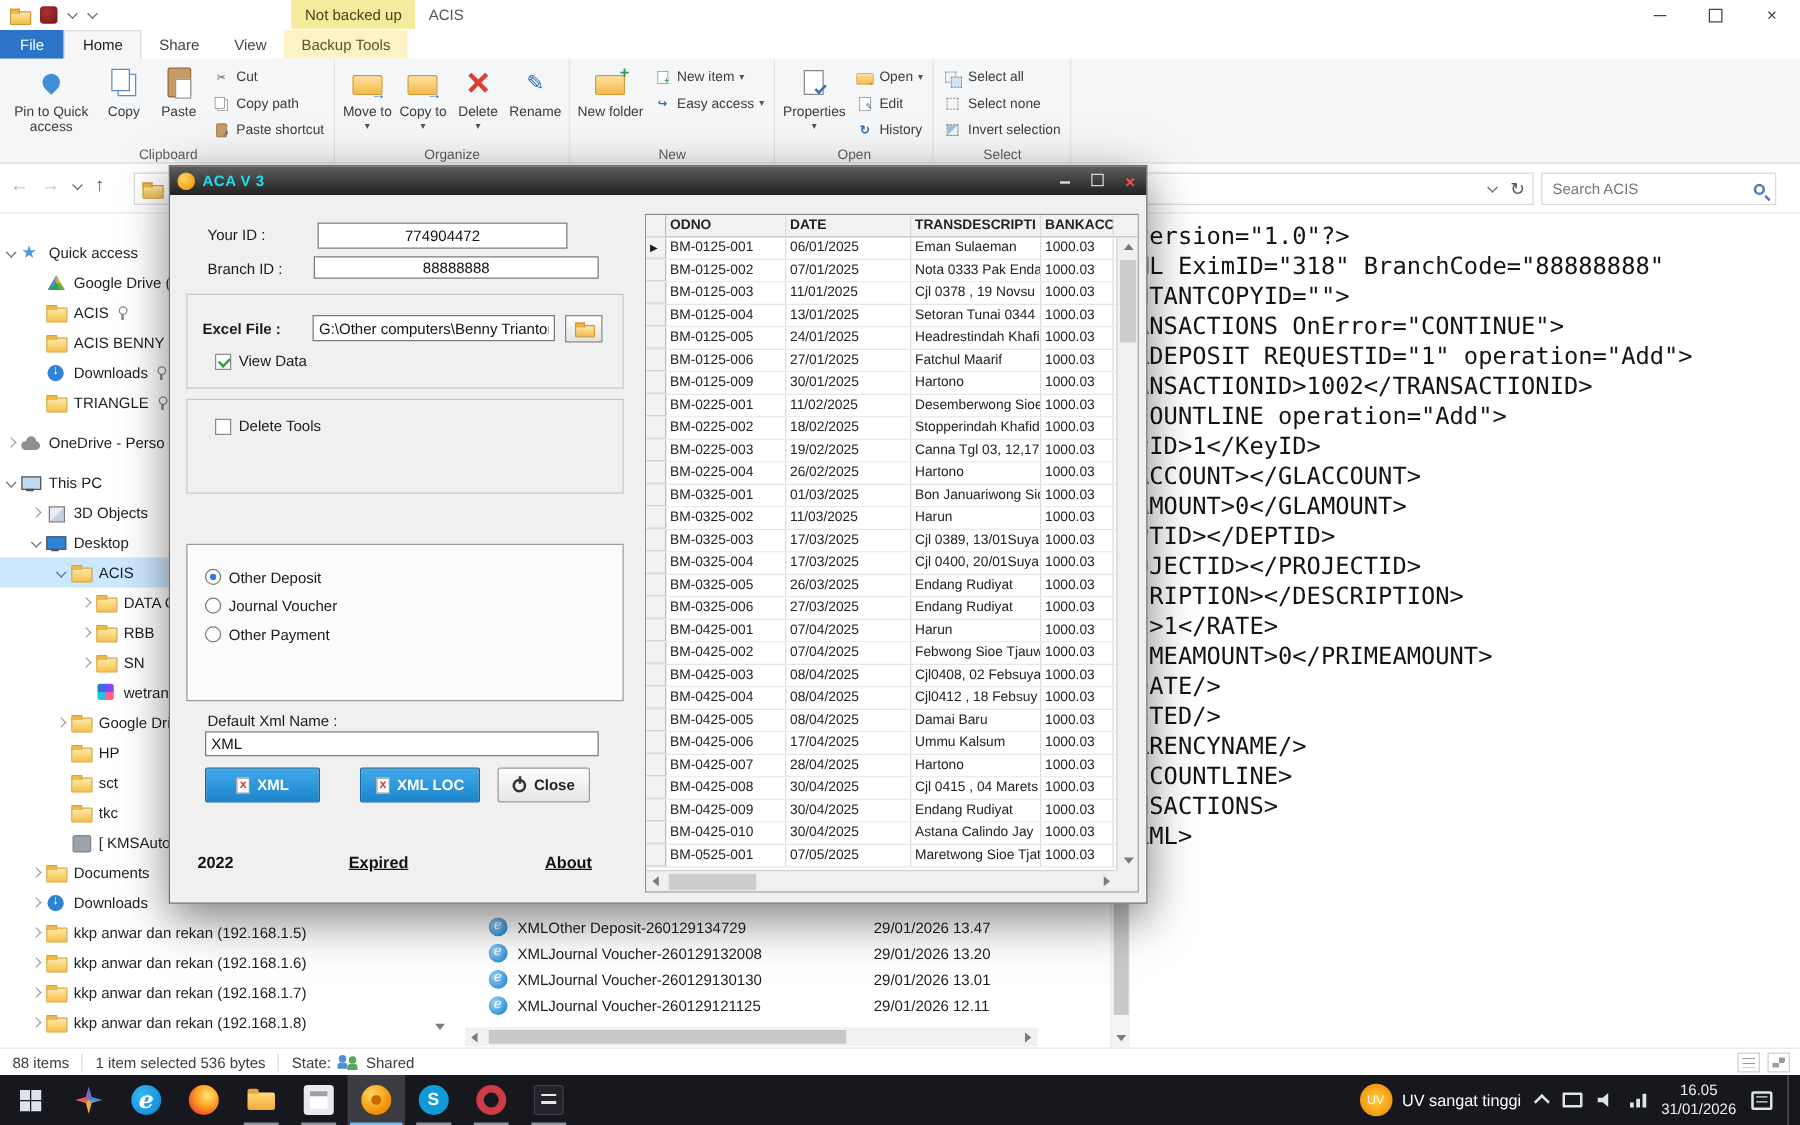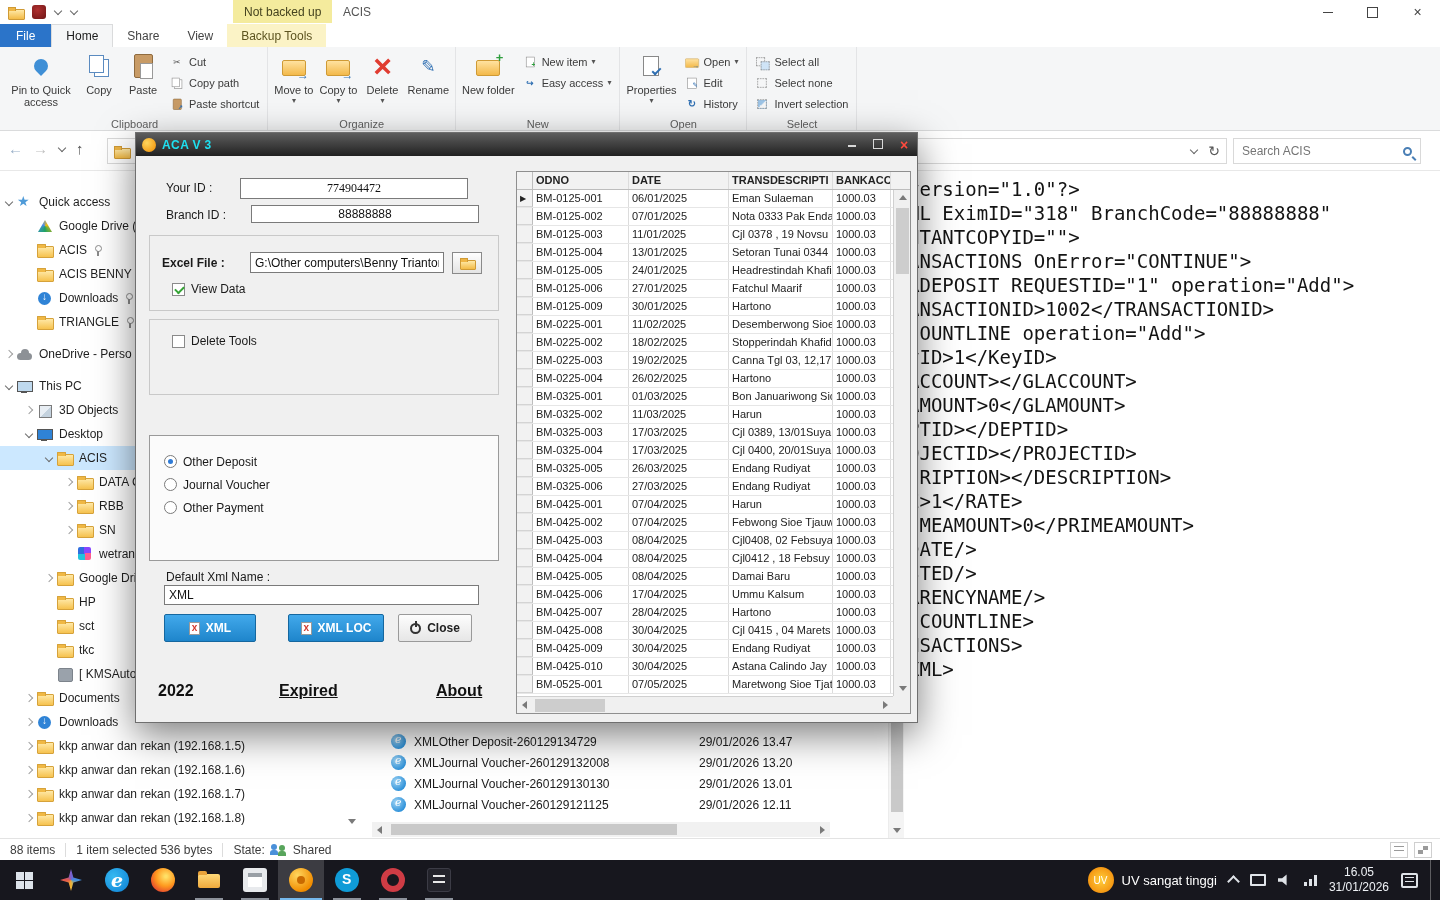--- a/index.html
+++ b/index.html
@@ -180,21 +180,21 @@
 .rrow{display:flex;align-items:center;height:23px;font-size:12px;color:#1a1a1a}
 .rd{width:13px;height:13px;border:1px solid #7a7a7a;border-radius:50%;background:#fff;position:relative;margin-right:6px;flex:none}
 .rd.on::before{content:"";position:absolute;inset:3px;background:#2f7bd6;border-radius:50%}
 .dbtn{position:absolute;height:28px;display:flex;align-items:center;justify-content:center;gap:6px;font-size:12px;font-weight:bold;border-radius:2px;font-family:inherit}
 .dbtn-blue{background:linear-gradient(#42a9eb,#1e85cb);border:1px solid #15679f;color:#fff}
 .dbtn-gray{background:linear-gradient(#fdfdfd,#e6e6e6);border:1px solid #9a9a9a;color:#222;font-weight:bold}
 .xmlic{width:11px;height:13px;background:#fff;border:1px solid #9a9a9a;position:relative;flex:none}
 .xmlic::before{content:"x";position:absolute;left:2px;top:-1px;color:#d23b2f;font-size:10px;font-weight:bold}
 .pwric{width:11px;height:11px;border:2px solid #333;border-radius:50%;position:relative;flex:none}
 .pwric::before{content:"";position:absolute;left:3px;top:-4px;width:2px;height:6px;background:#333}
-.dfoot{position:absolute;font-size:16px;font-weight:bold;color:#111}
+.dfoot{position:absolute;font-size:13px;font-weight:bold;color:#111}
 .dfoot.ul{text-decoration:underline}
 
 
 #dgrid{position:absolute;left:380px;top:38px;width:395px;height:543px;background:#fff;border:1px solid #8f8f8f}
 .ghead{display:flex;height:18px;background:#f2f2f2;border-bottom:1px solid #bdbdbd;font-weight:bold}
 .gc{padding:2px 3px;font-size:11px;border-right:1px solid #dcdcdc;overflow:hidden;white-space:nowrap;flex:none}
 .c0{width:96px}.c1{width:100px}.c2{width:104px}.c3{width:58px}
 .gsel{width:16px;flex:none;background:#f2f2f2;border-right:1px solid #bdbdbd;position:relative}
 .grows{position:absolute;top:18px;left:0;right:17px;bottom:17px;overflow:hidden}
 .grow{display:flex;height:18px;border-bottom:1px solid #e6e6e6;background:#fff}
@@ -776,21 +776,21 @@
       <span class="dico"></span>
       <span class="dttl">ACA V 3</span>
       <span class="d-ctrls">
         <span class="dc dc-min"></span>
         <span class="dc dc-max"></span>
         <span class="dc dc-close">×</span>
       </span>
     </div>
 
     <span class="dlabel" style="left:30px;top:48px">Your ID :</span>
-    <input class="d-input ctr" style="left: 104px; top: 45px; width: 228px; height: 21px; font-family: Liberation Serif, serif;" value="774904472">
+    <input class="d-input ctr" style="left: 118px; top: 45px; width: 200px; height: 21px;" value="774904472">
     <span class="dlabel" style="left:30px;top:75px">Branch ID :</span>
     <input class="d-input ctr" style="left: 115px; top: 72px; width: 228px; height: 18px;" value="88888888">
 
     <div class="gbox" style="left:13px;top:102px;width:350px;height:76px">
       <span class="dlabel" style="left:12px;top:20px;font-weight:bold">Excel File :</span>
       <input class="d-input" style="left: 100px; top: 16px; width: 194px; height: 21px;" value="G:\Other computers\Benny Triantoro da">
       <span class="d-browse" style="left:302px;top:16px;width:30px;height:22px">
           <span class="mini-folder"></span>
         </span>
       <span class="cbrow" style="left:22px;top:46px">

